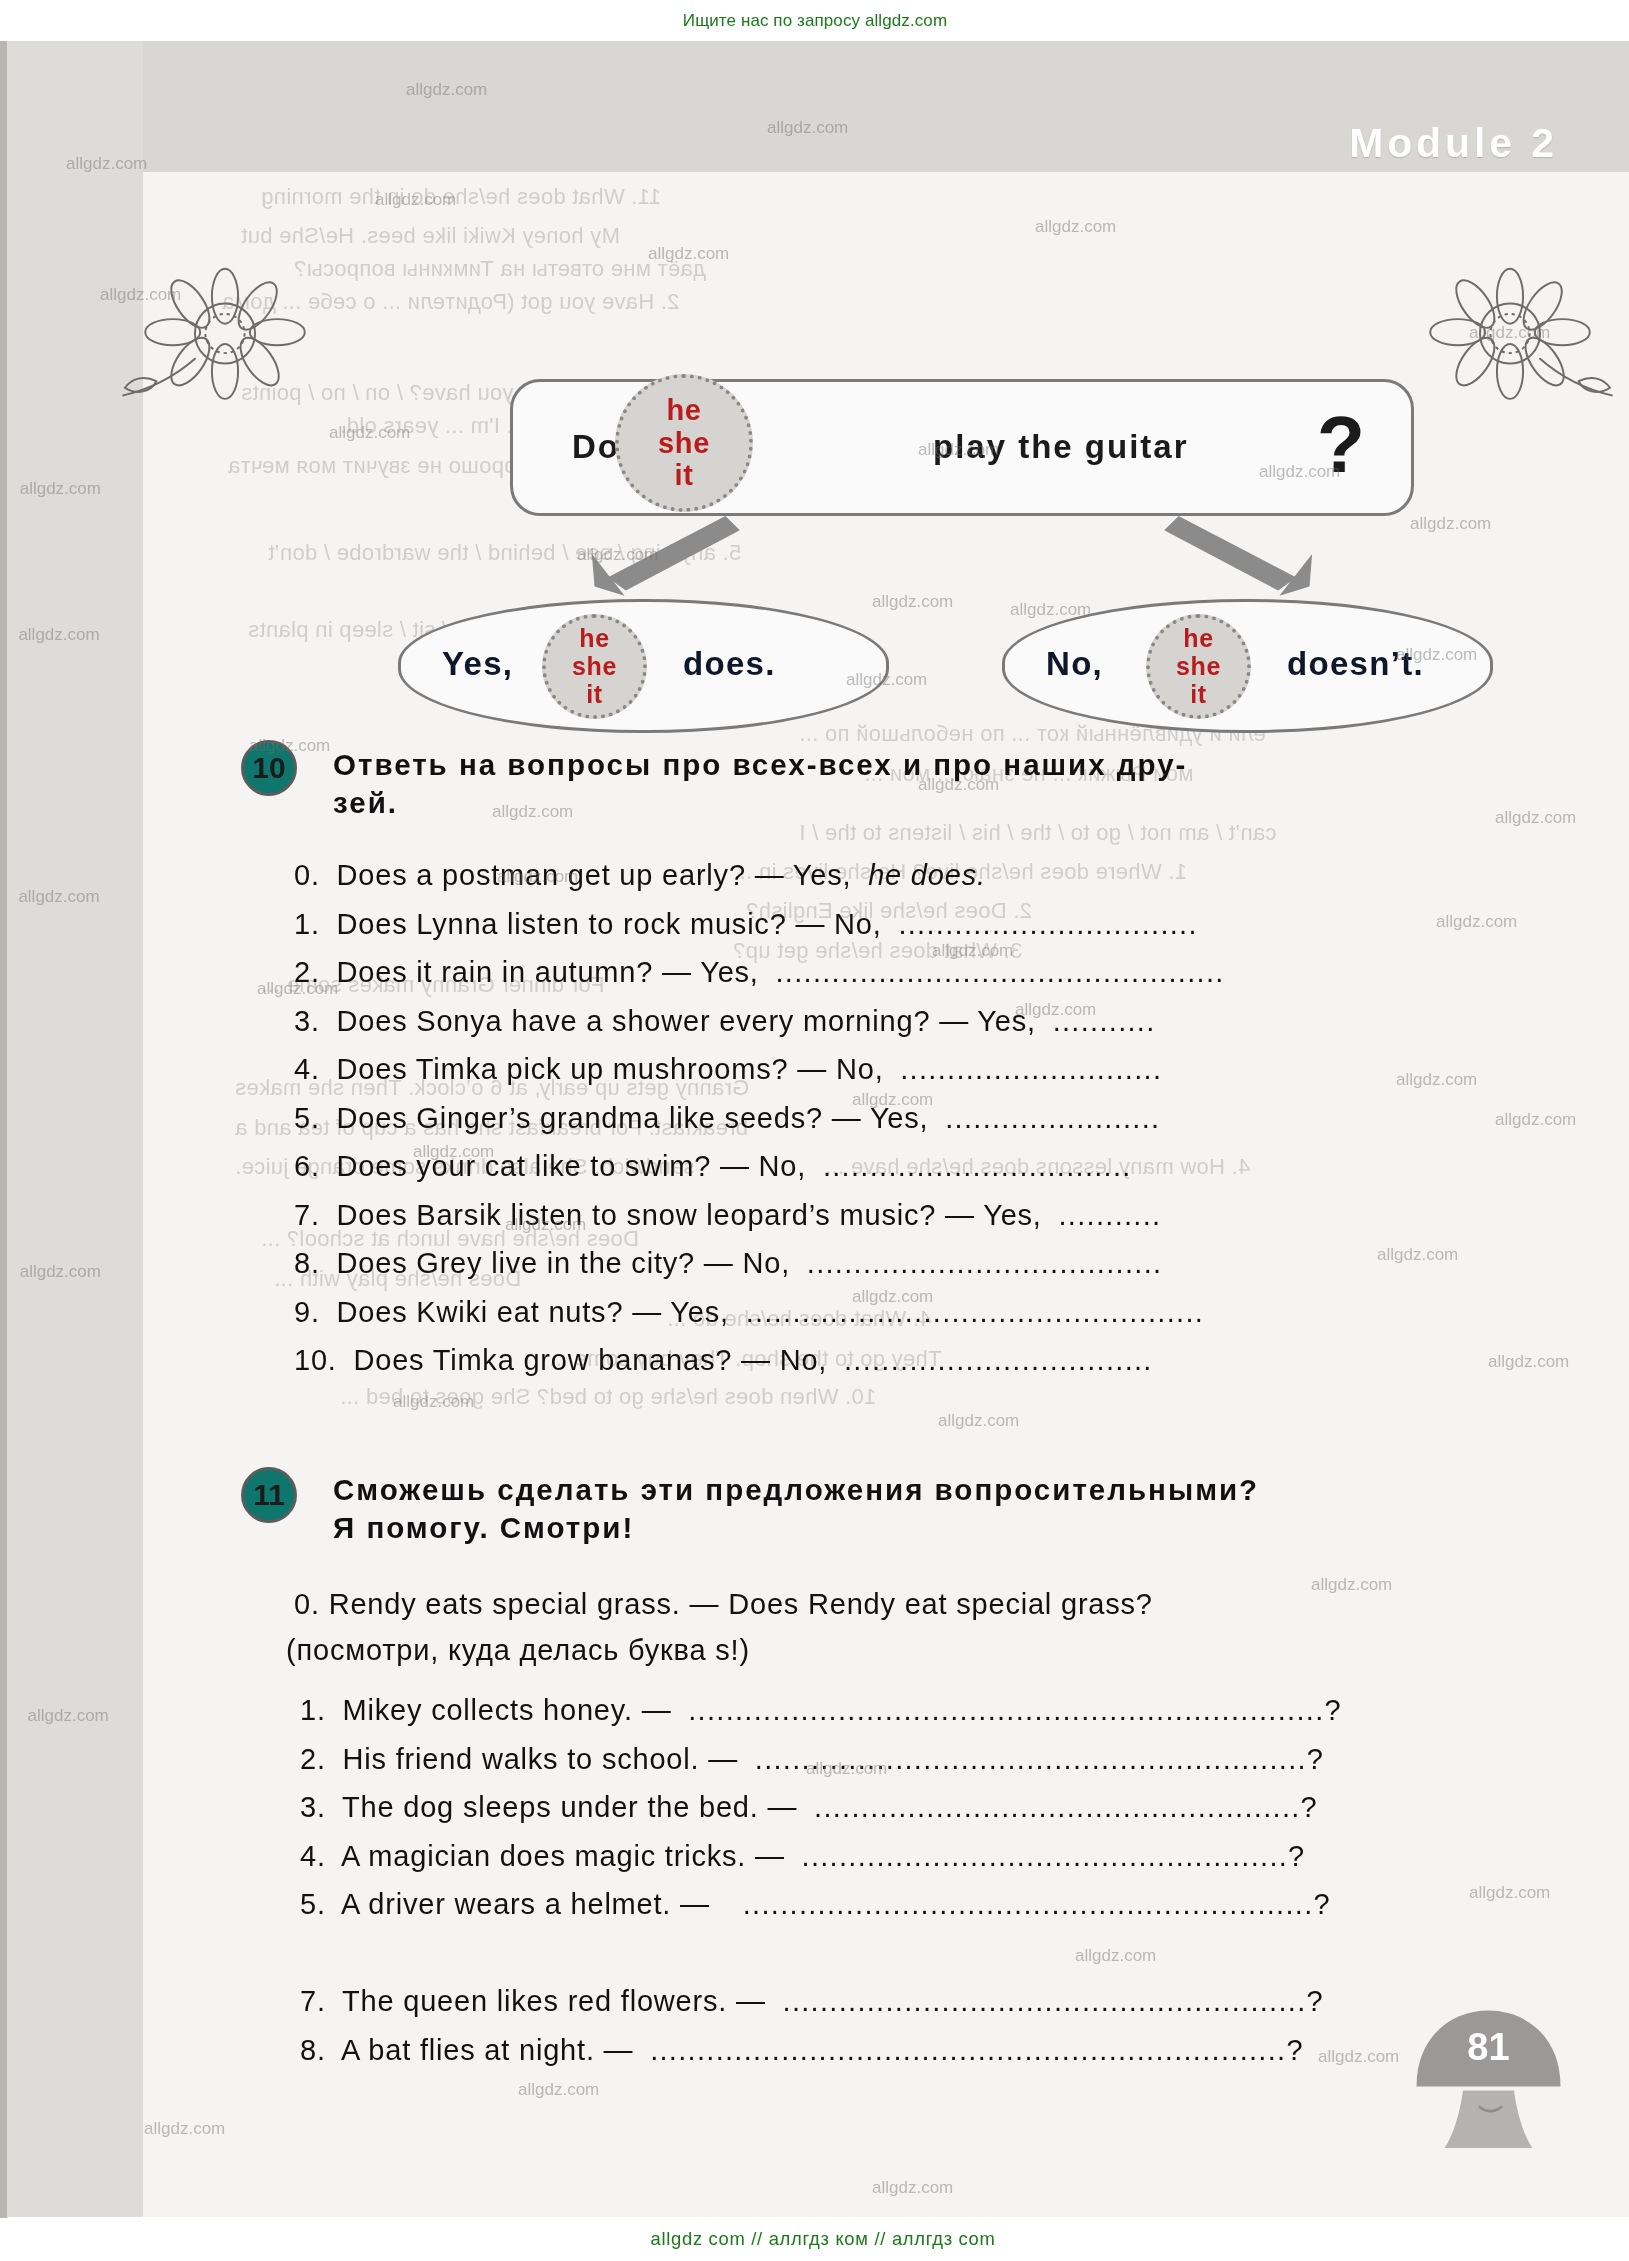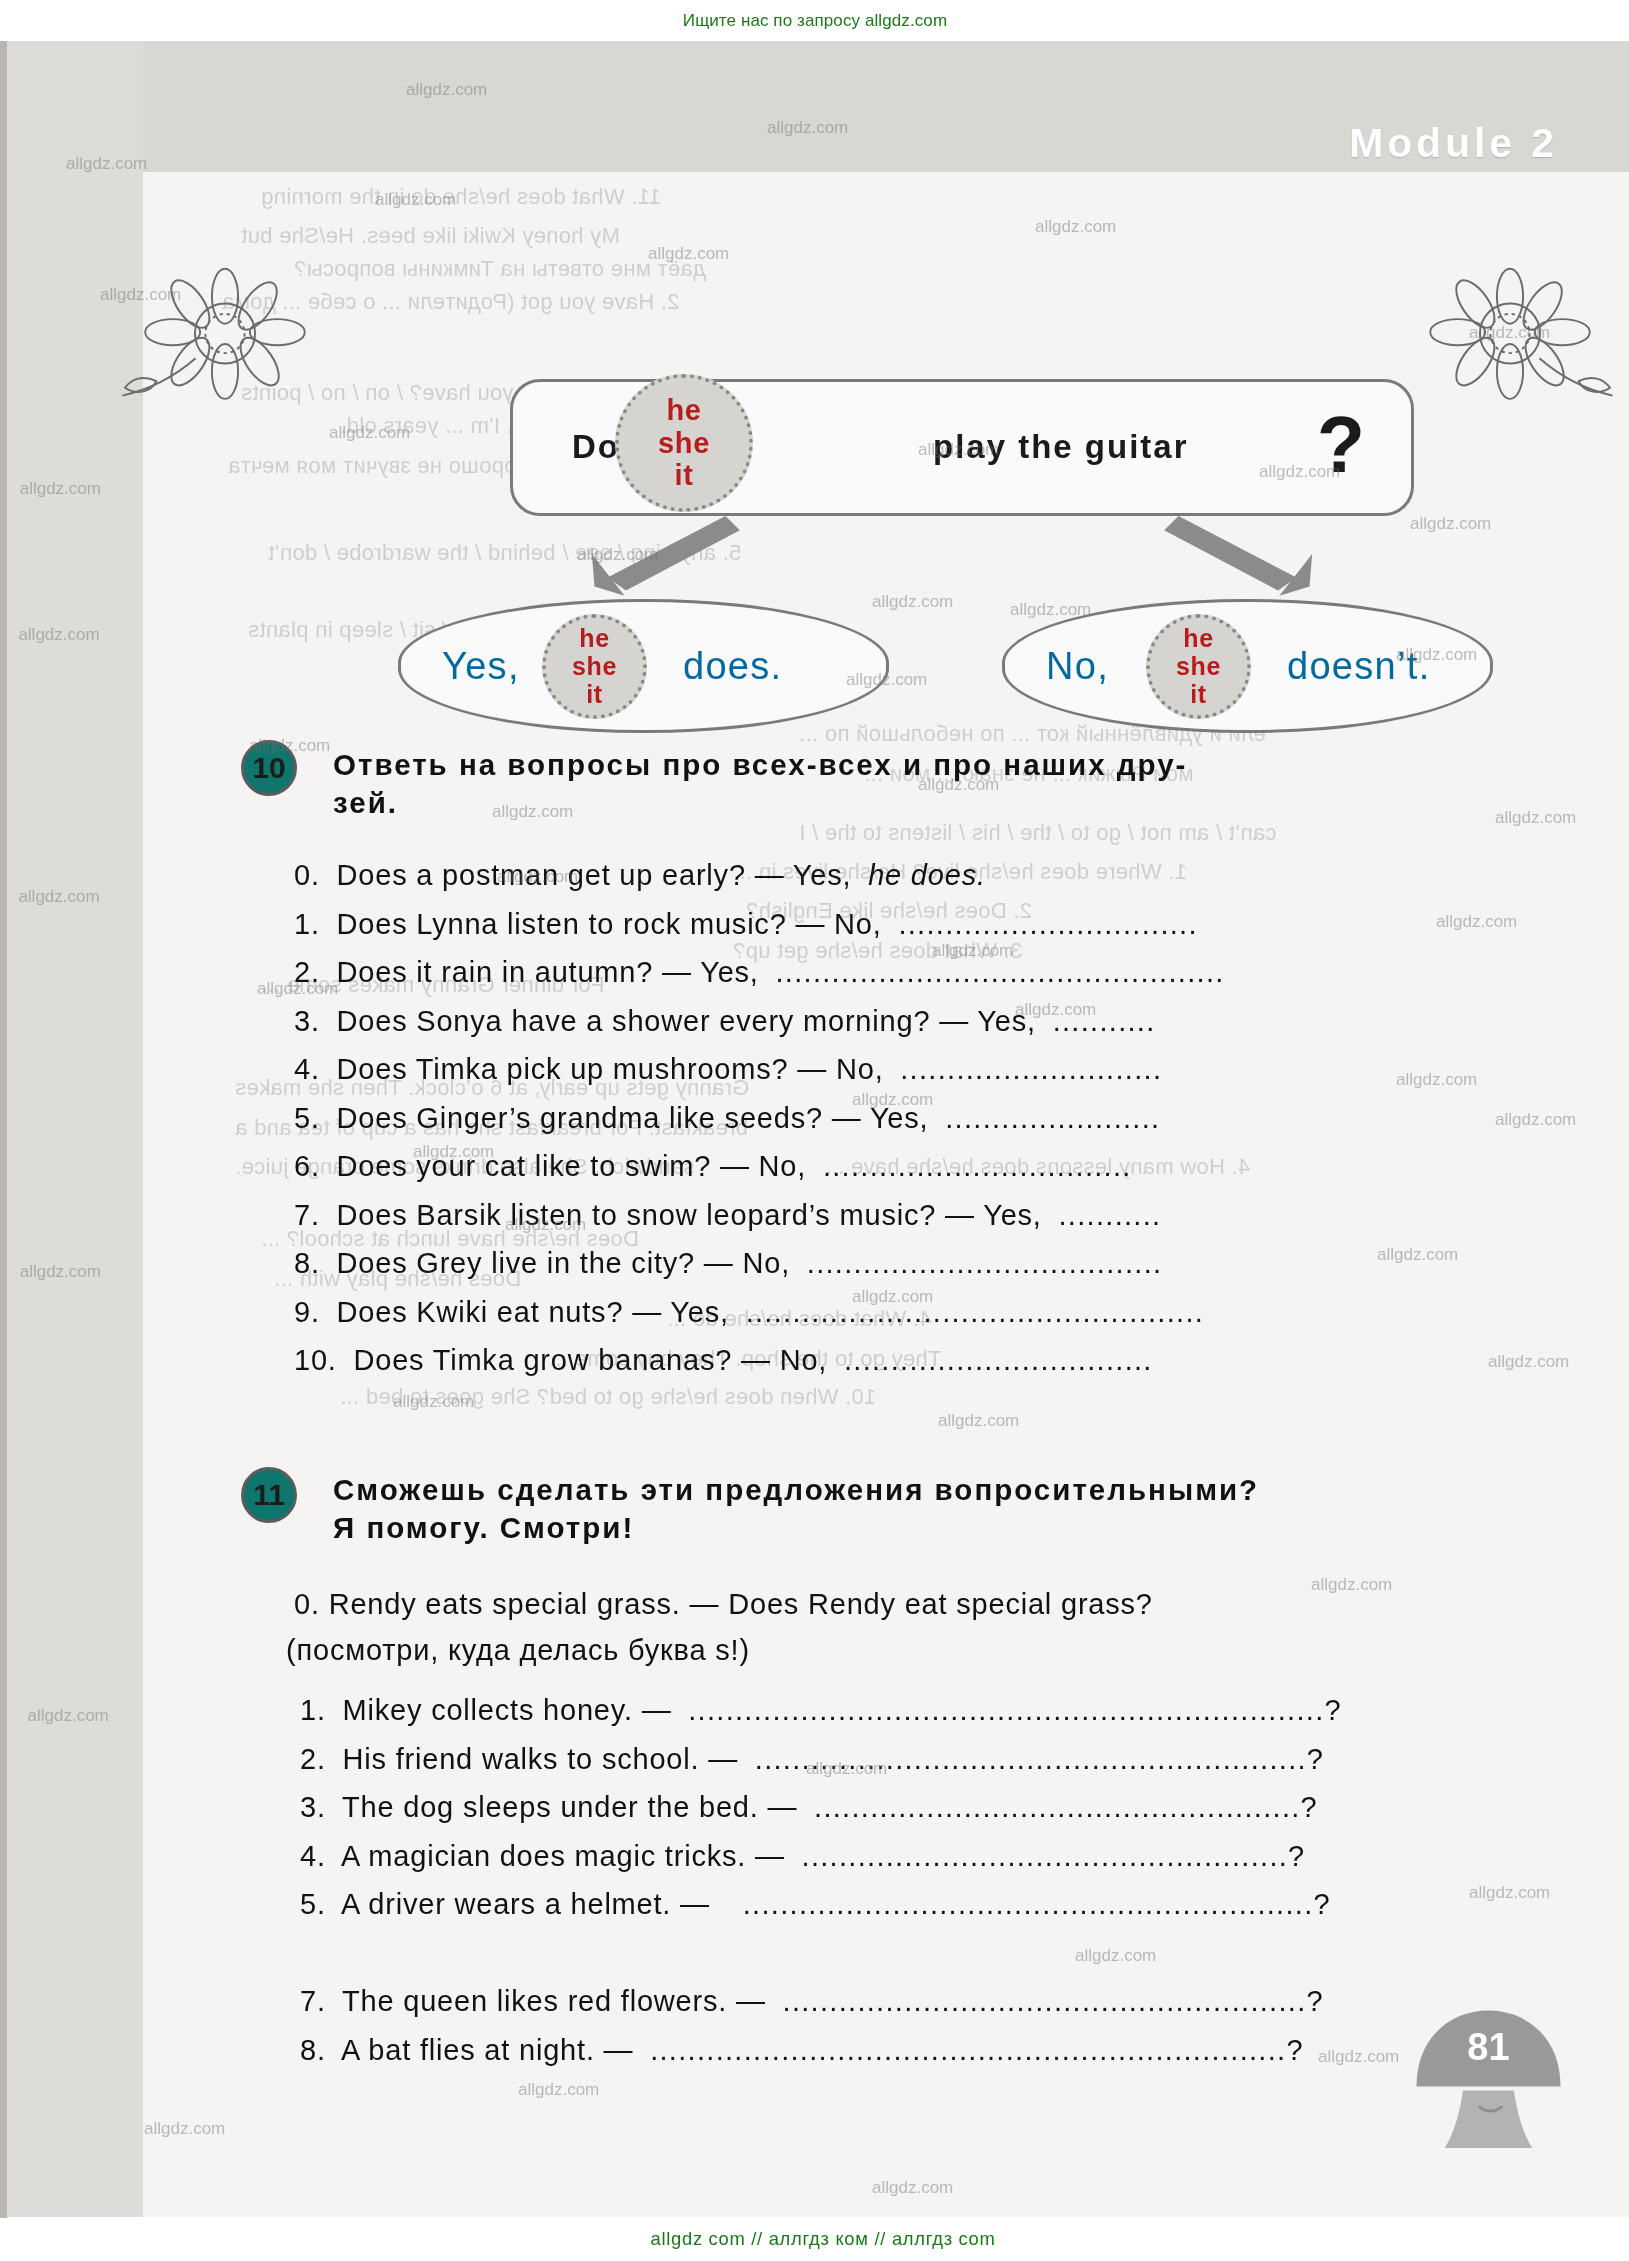--- a/index.html
+++ b/index.html
@@ -168,23 +168,23 @@
     top: 279px;
     width: 485px; height: 128px;
     border: 3.3px solid #7a7a7a;
     border-radius: 243px / 64px;
     background: #fbfafa;
   }
   .bubble-yes { left: 39px; }
   .bubble-no  { left: 643px; }
   .bubble-ans .word {
     position: absolute;
-    font-size: 38px;
-    font-weight: normal;
-    color: #0369a1;
+    font-size: 33px;
+    font-weight: bold;
+    color: #0f172a;
     letter-spacing: 1.3px;
     top: 43px;
   }
   .ans-lead  { left: 41px; }
   .ans-trail { left: 282px; }
   .dc-small { top: 11.8px; left: 141px; width: 105px; height: 105px; }
   .dc-small span { font-size: 25px; }
 
   .arrow { position: absolute; }
 

